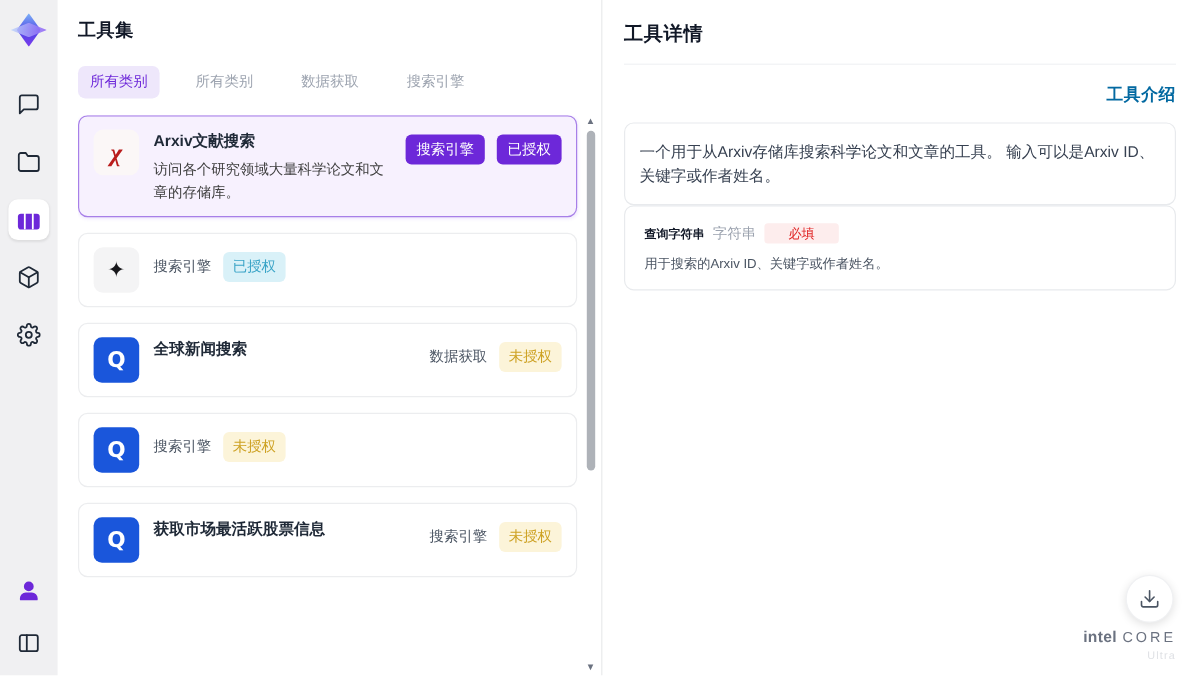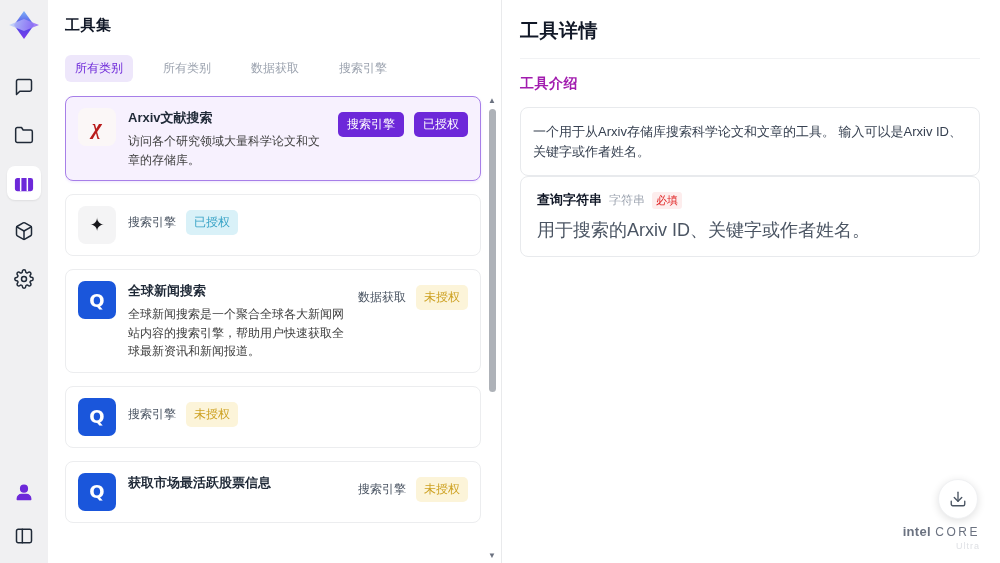--- a/index.html
+++ b/index.html
@@ -61,32 +61,32 @@
   .scrollbar { position:absolute; right:4px; top:0; bottom:2px; width:10px; }
   .scroll-arrow { position:absolute; left:0; width:10px; height:10px; color:#6B7280;
     font-size:8px; line-height:10px; text-align:center; cursor:pointer; }
   .scroll-arrow.up { top:0; }
   .scroll-arrow.down { bottom:0; }
   .scroll-thumb { position:absolute; left:2px; top:13px; width:7px; height:283px;
     background:#AEB2B8; border-radius:4px; cursor:pointer; }
 
   
   .detail-panel { flex:1; position:relative; padding:18px 20px 0 18px; }
-  .detail-title { font-size:19px; font-weight:bold; color:#111827; letter-spacing:.5px; }
+  .detail-title { font-size:16px; font-weight:bold; color:#111827; letter-spacing:.5px; }
   .detail-divider { height:1px; background:#F1F2F4; margin:14px 0 16px; }
-  .section-h { font-size:14px; font-weight:bold; color:#a21caf; margin-bottom:14px; letter-spacing:.5px; }
+  .section-h { font-size:14px; font-weight:bold; color:#0369a1; margin-bottom:14px; letter-spacing:.5px;text-align:right; }
   .info-box { border:1px solid #E8EAED; border-radius:8px; padding:14px 12px;
     font-size:13px; color:#374151; line-height:1.5; background:#fff; }
   .params-h { margin-top:26px; }
   .param-box { border:1px solid #E8EAED; border-radius:8px; padding:14px 16px; background:#fff; }
   .param-row { display:flex; align-items:center; gap:7px; }
-  .param-name { font-size:13px; font-weight:bold; color:#111827; }
+  .param-name { font-size:10px; font-weight:bold; color:#111827; }
   .param-type { font-size:12px; color:#9CA3AF; }
-  .param-req { font-size:11px; color:#E02424; background:#FDEDED; padding:1px 4px; border-radius:3px; }
-  .param-desc { margin-top:9px; font-size:18px; color:#4B5563; }
+  .param-req { font-size:11px; color:#E02424; background:#FDEDED; padding:1px 20px; border-radius:3px; }
+  .param-desc { margin-top:9px; font-size:11px; color:#4B5563; }
 
   .fab { position:absolute; right:22px; bottom:44px; width:40px; height:40px; border-radius:50%;
     background:#fff; border:1px solid #F0F1F3; box-shadow:0 2px 8px rgba(0,0,0,.12);
     display:flex; align-items:center; justify-content:center; cursor:pointer; }
   .fab svg { width:18px; height:18px; stroke:#4B5563; fill:none; stroke-width:1.8;
     stroke-linecap:round; stroke-linejoin:round; }
   .brand { position:absolute; right:20px; bottom:12px; text-align:right; color:#6B7280; }
   .brand .b1 { font-size:13px; font-weight:bold; letter-spacing:.3px; }
   .brand .b2 { font-size:12px; letter-spacing:2.5px; font-weight:normal; }
   .brand .b3 { display:block; font-size:9px; color:#DFE1E5; letter-spacing:1px; margin-top:1px; }
@@ -178,21 +178,20 @@
           <div class="tool-badges">
             <span class="cat-label">搜索引擎</span>
             <span class="pill yes">已授权</span>
           </div>
         </div>
 
         <div class="card">
           <div class="tool-icon qblue">Q</div>
           <div class="tool-info">
             <div class="tool-title">全球新闻搜索</div>
-            <div class="tool-desc">全球新闻搜索是一个聚合全球各大新闻网站内容的搜索引擎，帮助用户快速获取全球最新资讯和新闻报道。</div>
           </div>
           <div class="tool-badges">
             <span class="cat-label">数据获取</span>
             <span class="pill no">未授权</span>
           </div>
         </div>
 
         <div class="card">
           <div class="tool-icon qblue">Q</div>
           <div class="tool-badges">

